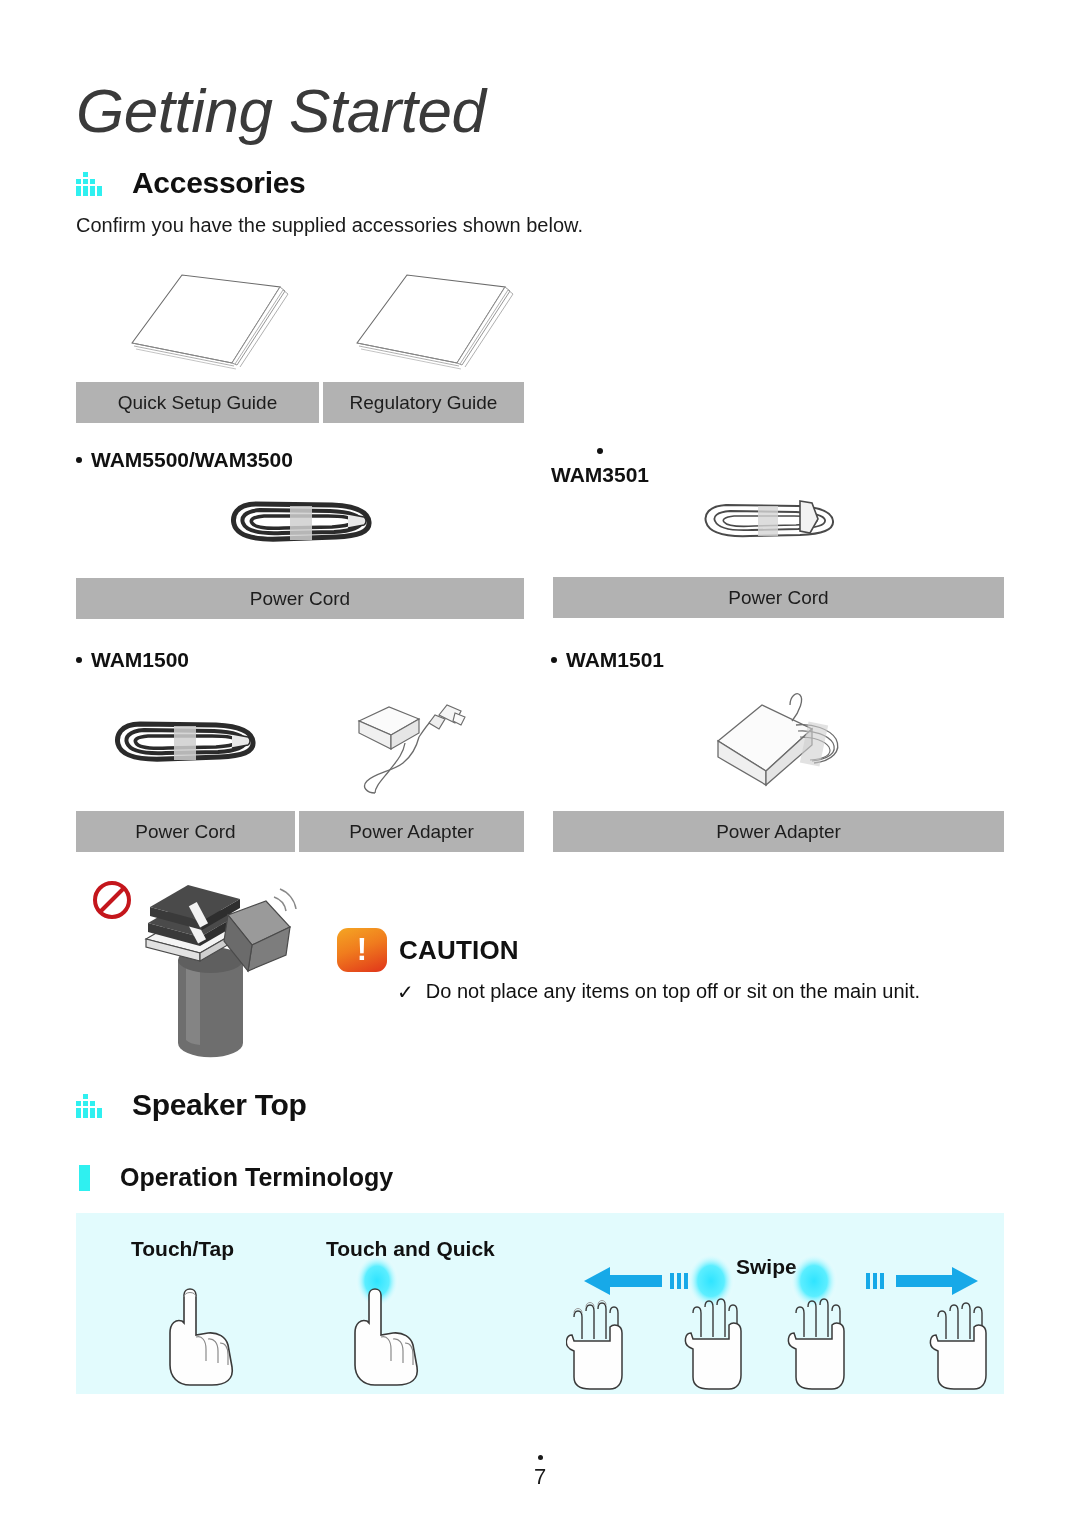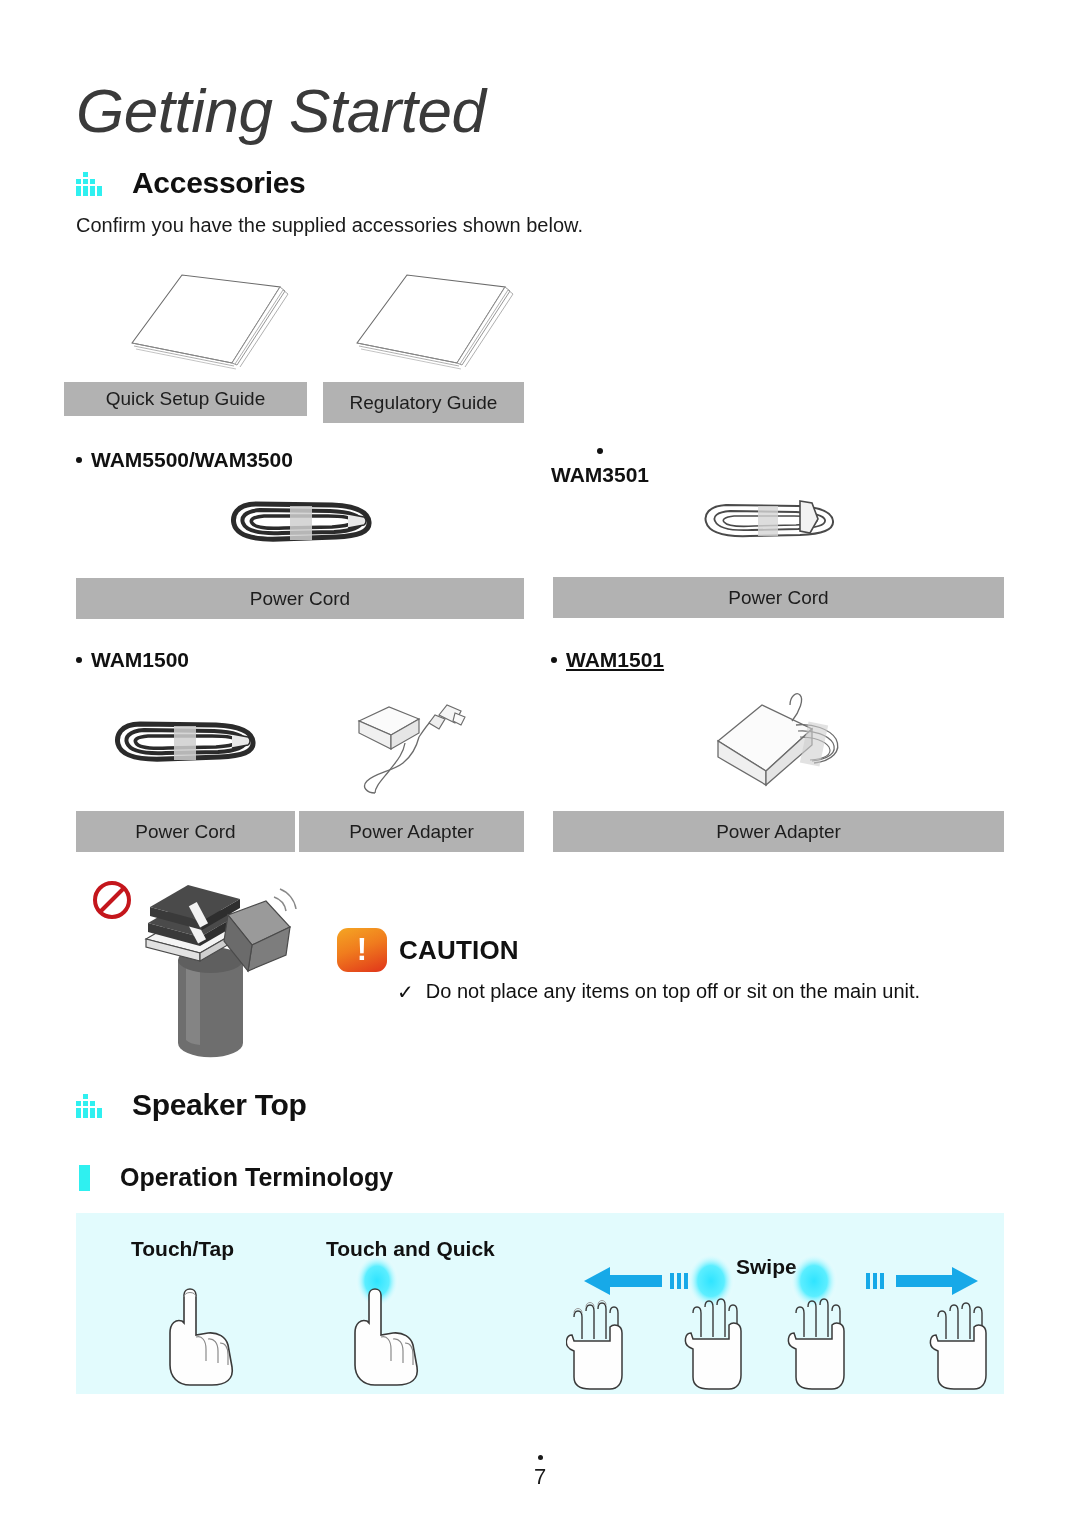--- a/index.html
+++ b/index.html
@@ -235,21 +235,21 @@
 
   <svg class="illus" style="left:345px; top:265px;" width="180" height="105" viewBox="0 0 180 105">
     <path d="M12 78 L62 10 L160 22 L112 98 Z" fill="#fff" stroke="#6b6b6b" stroke-width="1.1"></path>
     <path d="M112 98 L160 22 L165 26 L117 100 Z" fill="#fff" stroke="#8a8a8a" stroke-width="0.9"></path>
     <path d="M115 99 L163 25 L168 29 L120 102" fill="none" stroke="#9a9a9a" stroke-width="0.8"></path>
     <path d="M12 78 L112 98" fill="none" stroke="#8a8a8a" stroke-width="0.9"></path>
     <path d="M14 81 L114 101" fill="none" stroke="#9a9a9a" stroke-width="0.8"></path>
     <path d="M16 84 L116 104" fill="none" stroke="#aaa" stroke-width="0.7"></path>
   </svg>
 
-  <div class="cap-bar" style="left:64px; top:382px; width:243px; height:34px;">Quick Setup Guide</div>
+  <div class="cap-bar" style="left:76px; top:382px; width:243px; height:41px;">Quick Setup Guide</div>
   <div class="cap-bar" style="left:323px; top:382px; width:201px; height:41px;">Regulatory Guide</div>
 
   <div class="bullet" style="left:76px; top:448px;">
     <span class="dot"></span>
     <span>WAM5500/WAM3500</span>
   </div>
   <div class="bullet" style="left:551px; top:448px;flex-direction:column;">
     <span class="dot"></span>
     <span>WAM3501</span>
   </div>
@@ -270,21 +270,21 @@
     <path d="M100 6 l12 2 l6 16 l-8 14 l-10 -2 Z" fill="#f2f2f2" stroke="#4a4a4a" stroke-width="1.6"></path>
   </svg>
 
   <div class="cap-bar" style="left:76px; top:578px; width:448px; height:41px;">Power Cord</div>
   <div class="cap-bar" style="left:553px; top:577px; width:451px; height:41px;">Power Cord</div>
 
   <div class="bullet" style="left:76px; top:648px;">
     <span class="dot"></span>
     <span>WAM1500</span>
   </div>
-  <div class="bullet" style="left:551px; top:648px;text-decoration:underline;">
+  <div class="bullet" style="left:551px; top:648px;">
     <span class="dot"></span>
     <span>WAM1501</span>
   </div>
 
   <svg class="illus" style="left:112px; top:712px;" width="148" height="58" viewBox="0 0 148 58">
     <path d="M28 12 C8 12 4 24 6 32 C9 44 26 48 52 47 L108 45 C130 44 142 40 141 30 C140 20 128 14 104 13 Z" fill="none" stroke="#2b2b2b" stroke-width="5"></path>
     <path d="M32 18 C16 19 13 26 15 31 C18 39 32 42 54 41 L106 40 C124 39 134 35 133 29 C132 23 122 20 102 19 Z" fill="none" stroke="#2b2b2b" stroke-width="4"></path>
     <path d="M36 24 C24 25 22 28 24 31 C27 36 38 37 56 36 L104 35 C118 34 126 32 125 29 C124 26 116 24 100 24 Z" fill="none" stroke="#2b2b2b" stroke-width="3.5"></path>
     <rect x="62" y="14" width="22" height="34" fill="#cfcfcf" opacity="0.85"></rect>
     <path d="M120 22 l16 3 a5 5 0 0 1 0 8 l-16 3" fill="#e8e8e8" stroke="#2b2b2b" stroke-width="1.5"></path>

